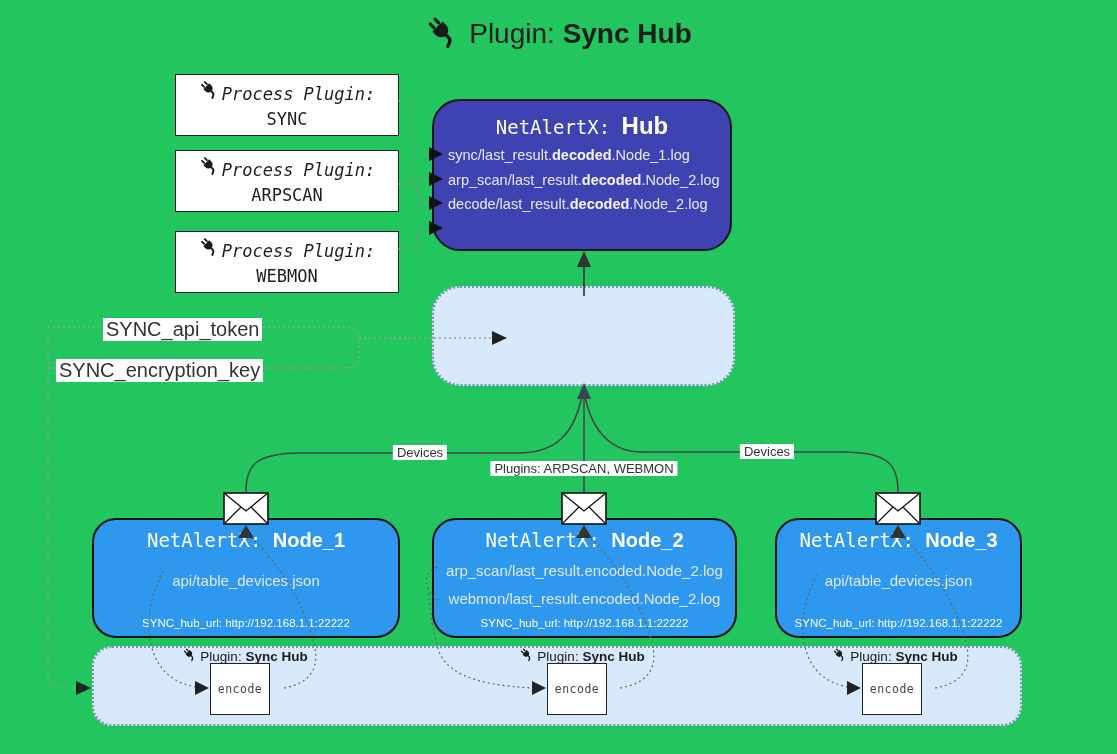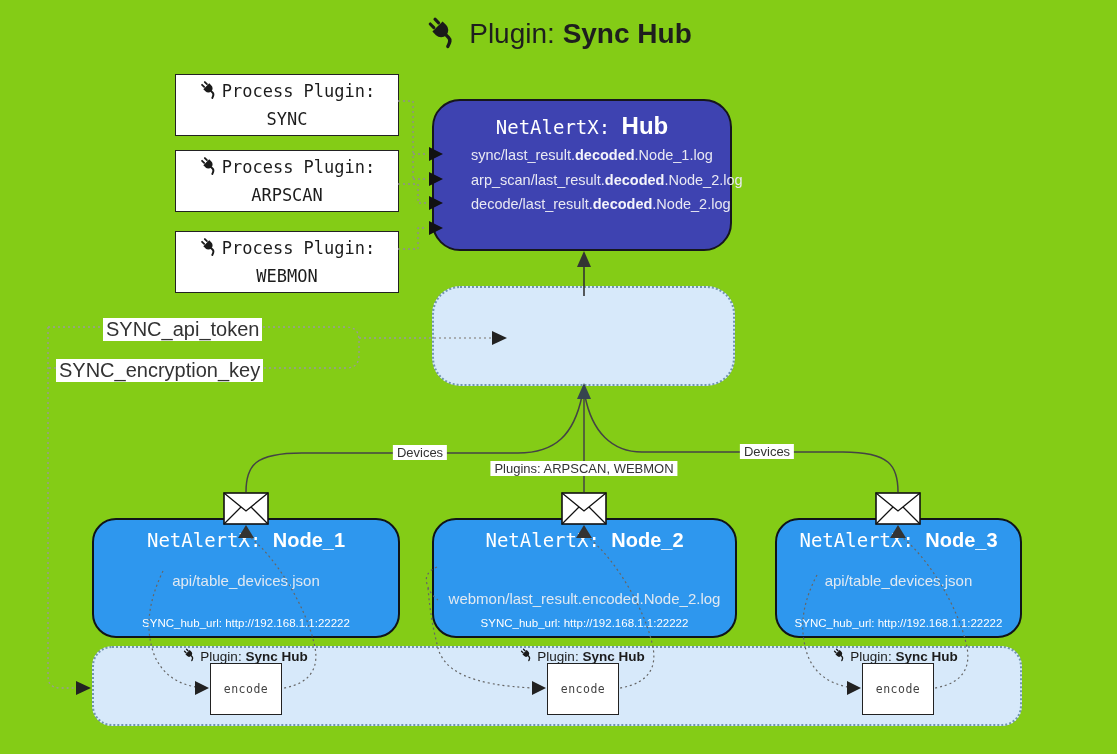--- a/index.html
+++ b/index.html
@@ -1,39 +1,39 @@
 <!DOCTYPE html>
 <html><head>
 <meta charset="utf-8">
 <style>
   html,body{margin:0;padding:0;background:#fff;}
-  .canvas{position:relative;width:1117px;height:754px;background:#84cc16;overflow:hidden;
+  .canvas{position:relative;width:1117px;height:754px;background:#22c55e;overflow:hidden;
           font-family:"Liberation Sans",sans-serif;color:#222;}
   .abs{position:absolute;}
 
   
   .title-bar{left:0;top:14px;width:100%;display:flex;justify-content:center;align-items:center;gap:8px;z-index:4;}
   .title-text{font-size:28px;color:#1e1e1e;}
   .title-text b{font-weight:700;}
 
   
   .pbox{left:175px;width:222px;height:60px;border:1.6px solid #222;background:#fff;z-index:2;
         display:flex;flex-direction:column;justify-content:center;align-items:center;
         font-family:"DejaVu Sans Mono",monospace;font-size:17px;color:#1c1c1c;line-height:25px;}
-  .pbox .l1{display:flex;align-items:flex-start;gap:2px;}
+  .pbox .l1{display:flex;align-items:flex-end;gap:2px;font-style:italic;}
 
   
   .hub-url{left:432px;top:74px;width:303px;text-align:center;font-size:11px;color:#222;z-index:4;}
   .hub{left:432px;top:99px;width:300px;height:152px;background:#3e43b1;border:2px solid #16161d;
        border-radius:28px;z-index:2;box-sizing:border-box;}
   .hub-title{position:absolute;top:11px;left:0;width:100%;text-align:center;color:#fff;
              font-family:"DejaVu Sans Mono",monospace;font-size:19px;}
   .hub-title b{font-family:"Liberation Sans",sans-serif;font-weight:700;font-size:24px;}
   .hub-rows{position:absolute;top:42px;left:14px;right:4px;}
-  .hub-row{height:24.6px;line-height:24.6px;font-size:14.5px;color:#e9e9f3;white-space:nowrap;margin-left:23px;}
+  .hub-row{height:24.6px;line-height:24.6px;font-size:14.5px;color:#e9e9f3;white-space:nowrap;}
   .hub-row b{font-weight:700;color:#f4f4fb;}
 
   
   .panel{background:#d7e9fa;border:2px dotted #7195ae;box-sizing:border-box;z-index:1;}
   .decode-panel{left:432px;top:286px;width:303px;height:100px;border-radius:28px;}
   .decode-box{left:507px;top:296px;width:158px;height:80px;background:#fff;border:2px solid #222;
               box-sizing:border-box;z-index:3;display:flex;align-items:center;justify-content:center;
               font-family:"DejaVu Sans Mono",monospace;font-size:17px;color:#222;}
 
   
@@ -52,21 +52,21 @@
   .node-footer{position:absolute;bottom:7px;left:0;width:100%;text-align:center;font-size:11.5px;color:#fff;white-space:nowrap;}
 
   
   .envelope{top:492px;width:46px;height:33px;z-index:6;}
 
   
   .band{left:92px;top:646px;width:930px;height:80px;border-radius:20px;}
   .enc-label{top:647px;transform:translateX(-50%);display:flex;align-items:center;gap:3px;
              font-size:13.5px;color:#1c1c1c;z-index:6;white-space:nowrap;}
   .enc-label b{font-weight:700;}
-  .encode-box{top:663px;width:72px;height:52px;background:#fff;border:1.8px solid #222;box-sizing:border-box;
+  .encode-box{top:663px;width:60px;height:52px;background:#fff;border:1.8px solid #222;box-sizing:border-box;
               display:flex;align-items:center;justify-content:center;z-index:6;
               font-family:"DejaVu Sans Mono",monospace;font-size:11.5px;letter-spacing:0.5px;color:#444;}
 
   svg.wires{position:absolute;left:0;top:0;z-index:5;pointer-events:none;}
   .plug{flex:0 0 auto;}
 </style>
 </head>
 <body>
 
 <div class="canvas">
@@ -222,20 +222,21 @@
       </svg>
   </div>
 
   <div class="abs node" style="left:92px;width:308px;">
     <div class="node-title"><span>NetAlertX: </span><b>Node_1</b></div>
     <div class="node-file" style="top:52px;">api/table_devices.json</div>
     <div class="node-footer">SYNC_hub_url: http://192.168.1.1:22222</div>
   </div>
   <div class="abs node" style="left:432px;width:305px;padding-left:48px;">
     <div class="node-title"><span>NetAlertX: </span><b>Node_2</b></div>
+    <div class="node-file" style="top:42px;">arp_scan/last_result.encoded.Node_2.log</div>
     <div class="node-file" style="top:70px;">webmon/last_result.encoded.Node_2.log</div>
     <div class="node-footer">SYNC_hub_url: http://192.168.1.1:22222</div>
   </div>
   <div class="abs node" style="left:775px;width:247px;">
     <div class="node-title"><span>NetAlertX: </span><b>Node_3</b></div>
     <div class="node-file" style="top:52px;">api/table_devices.json</div>
     <div class="node-footer">SYNC_hub_url: http://192.168.1.1:22222</div>
   </div>
 
   <div class="abs panel band"></div>

